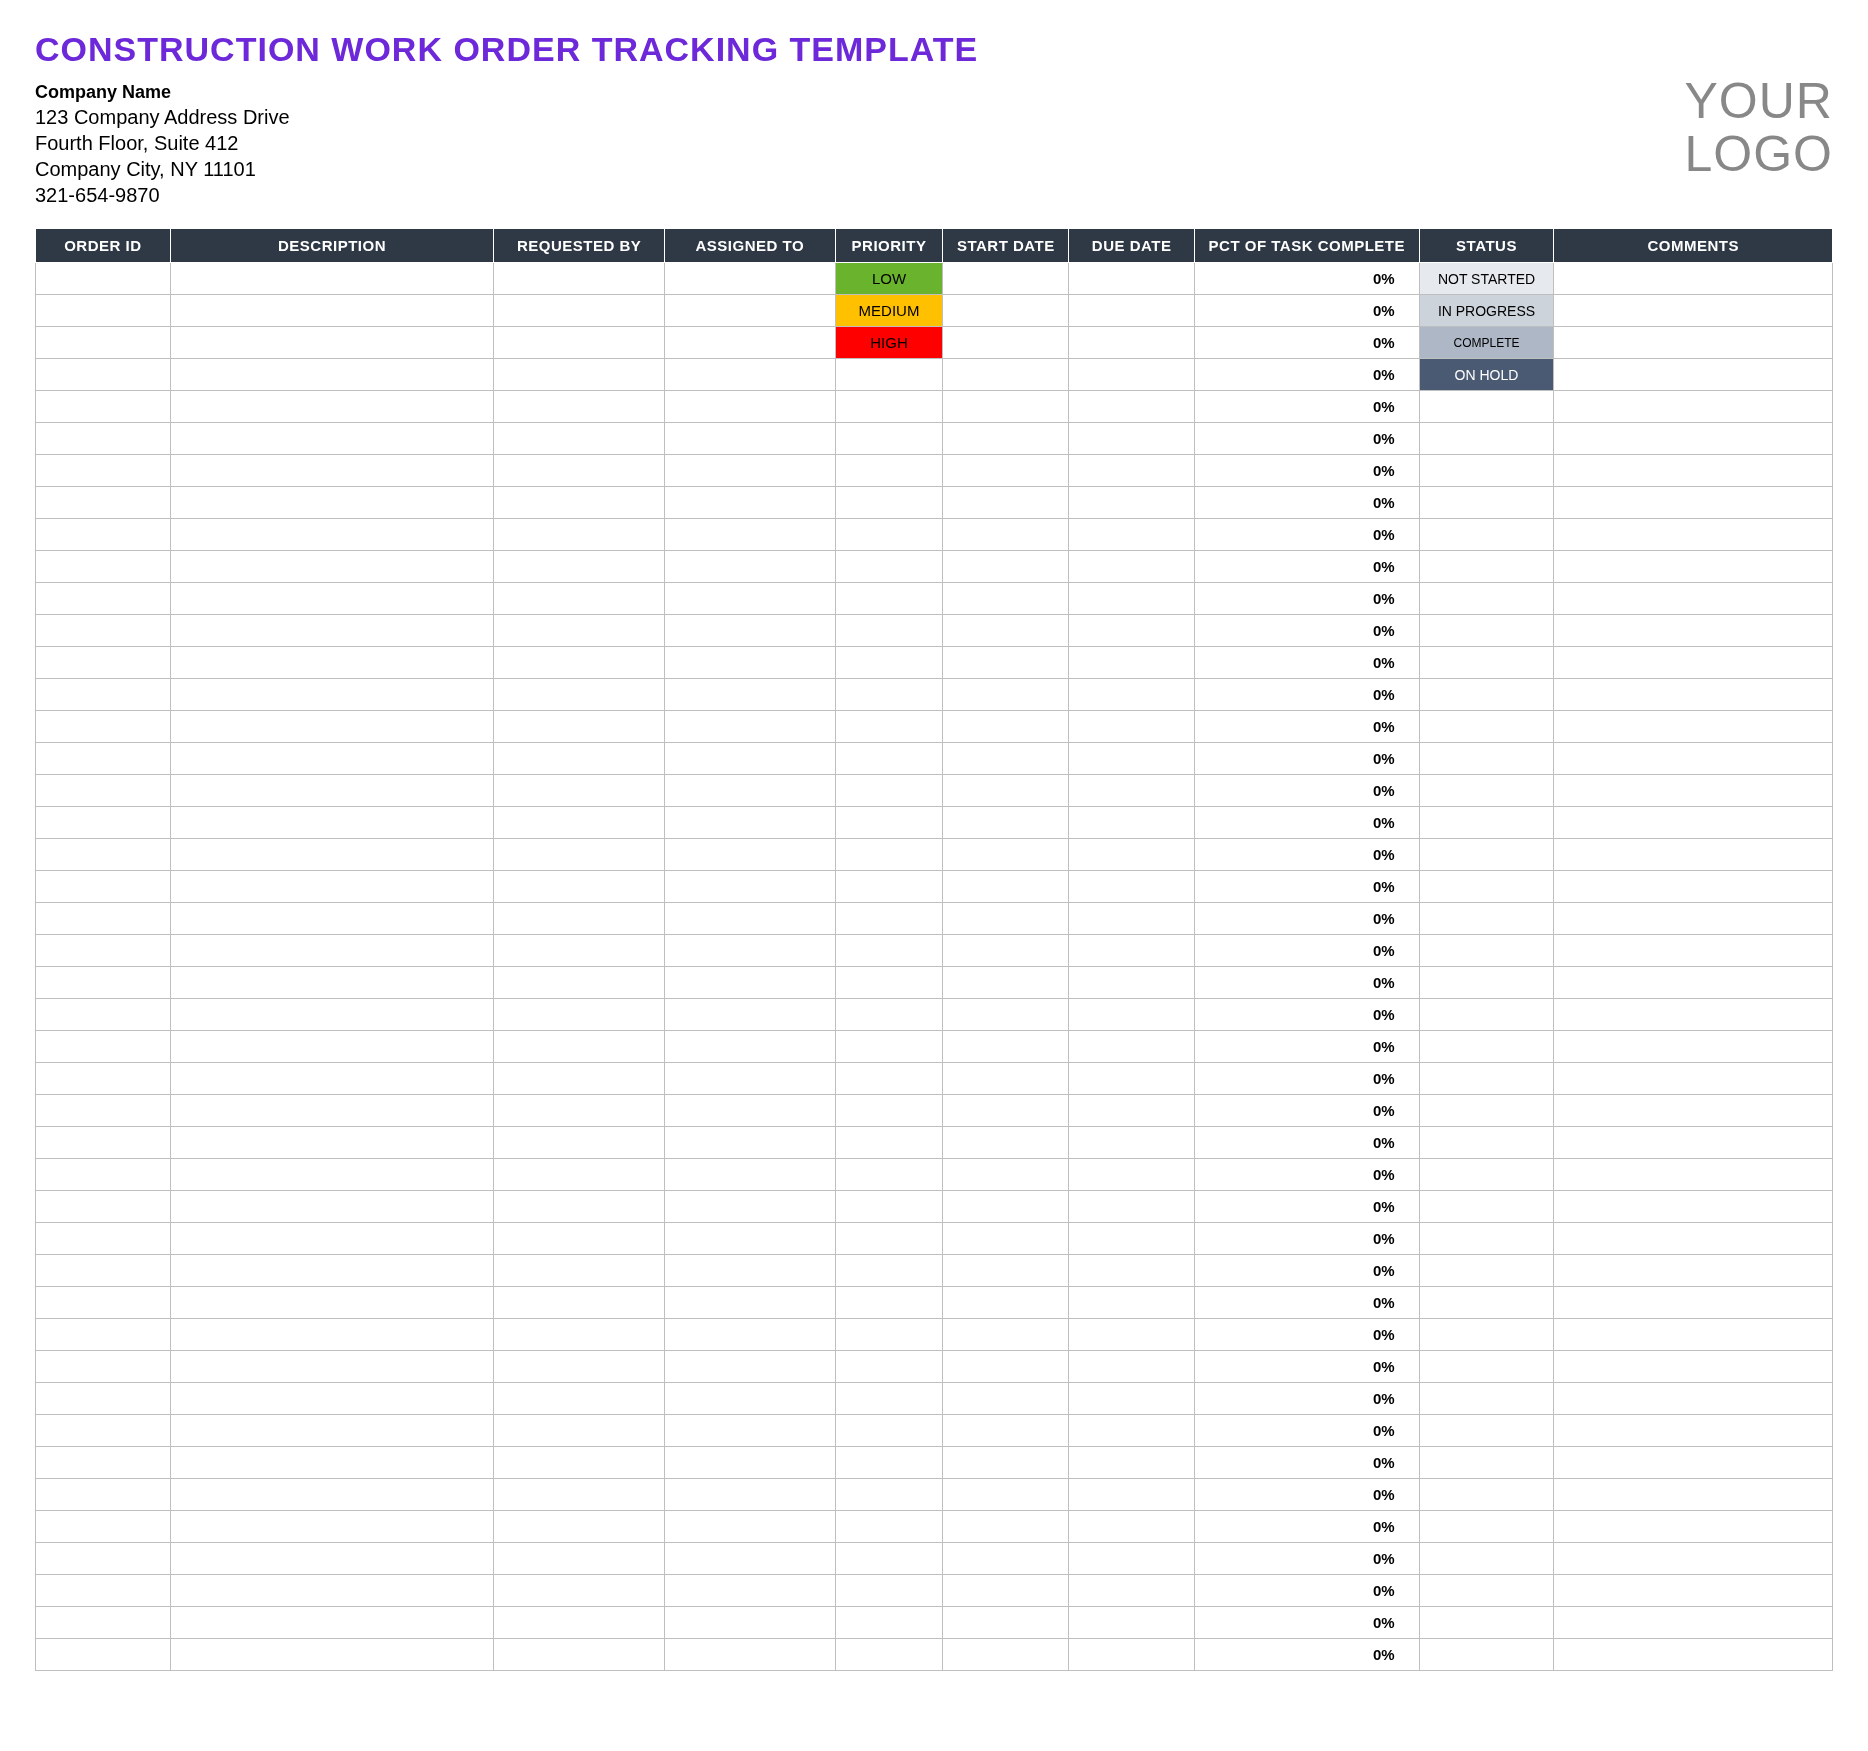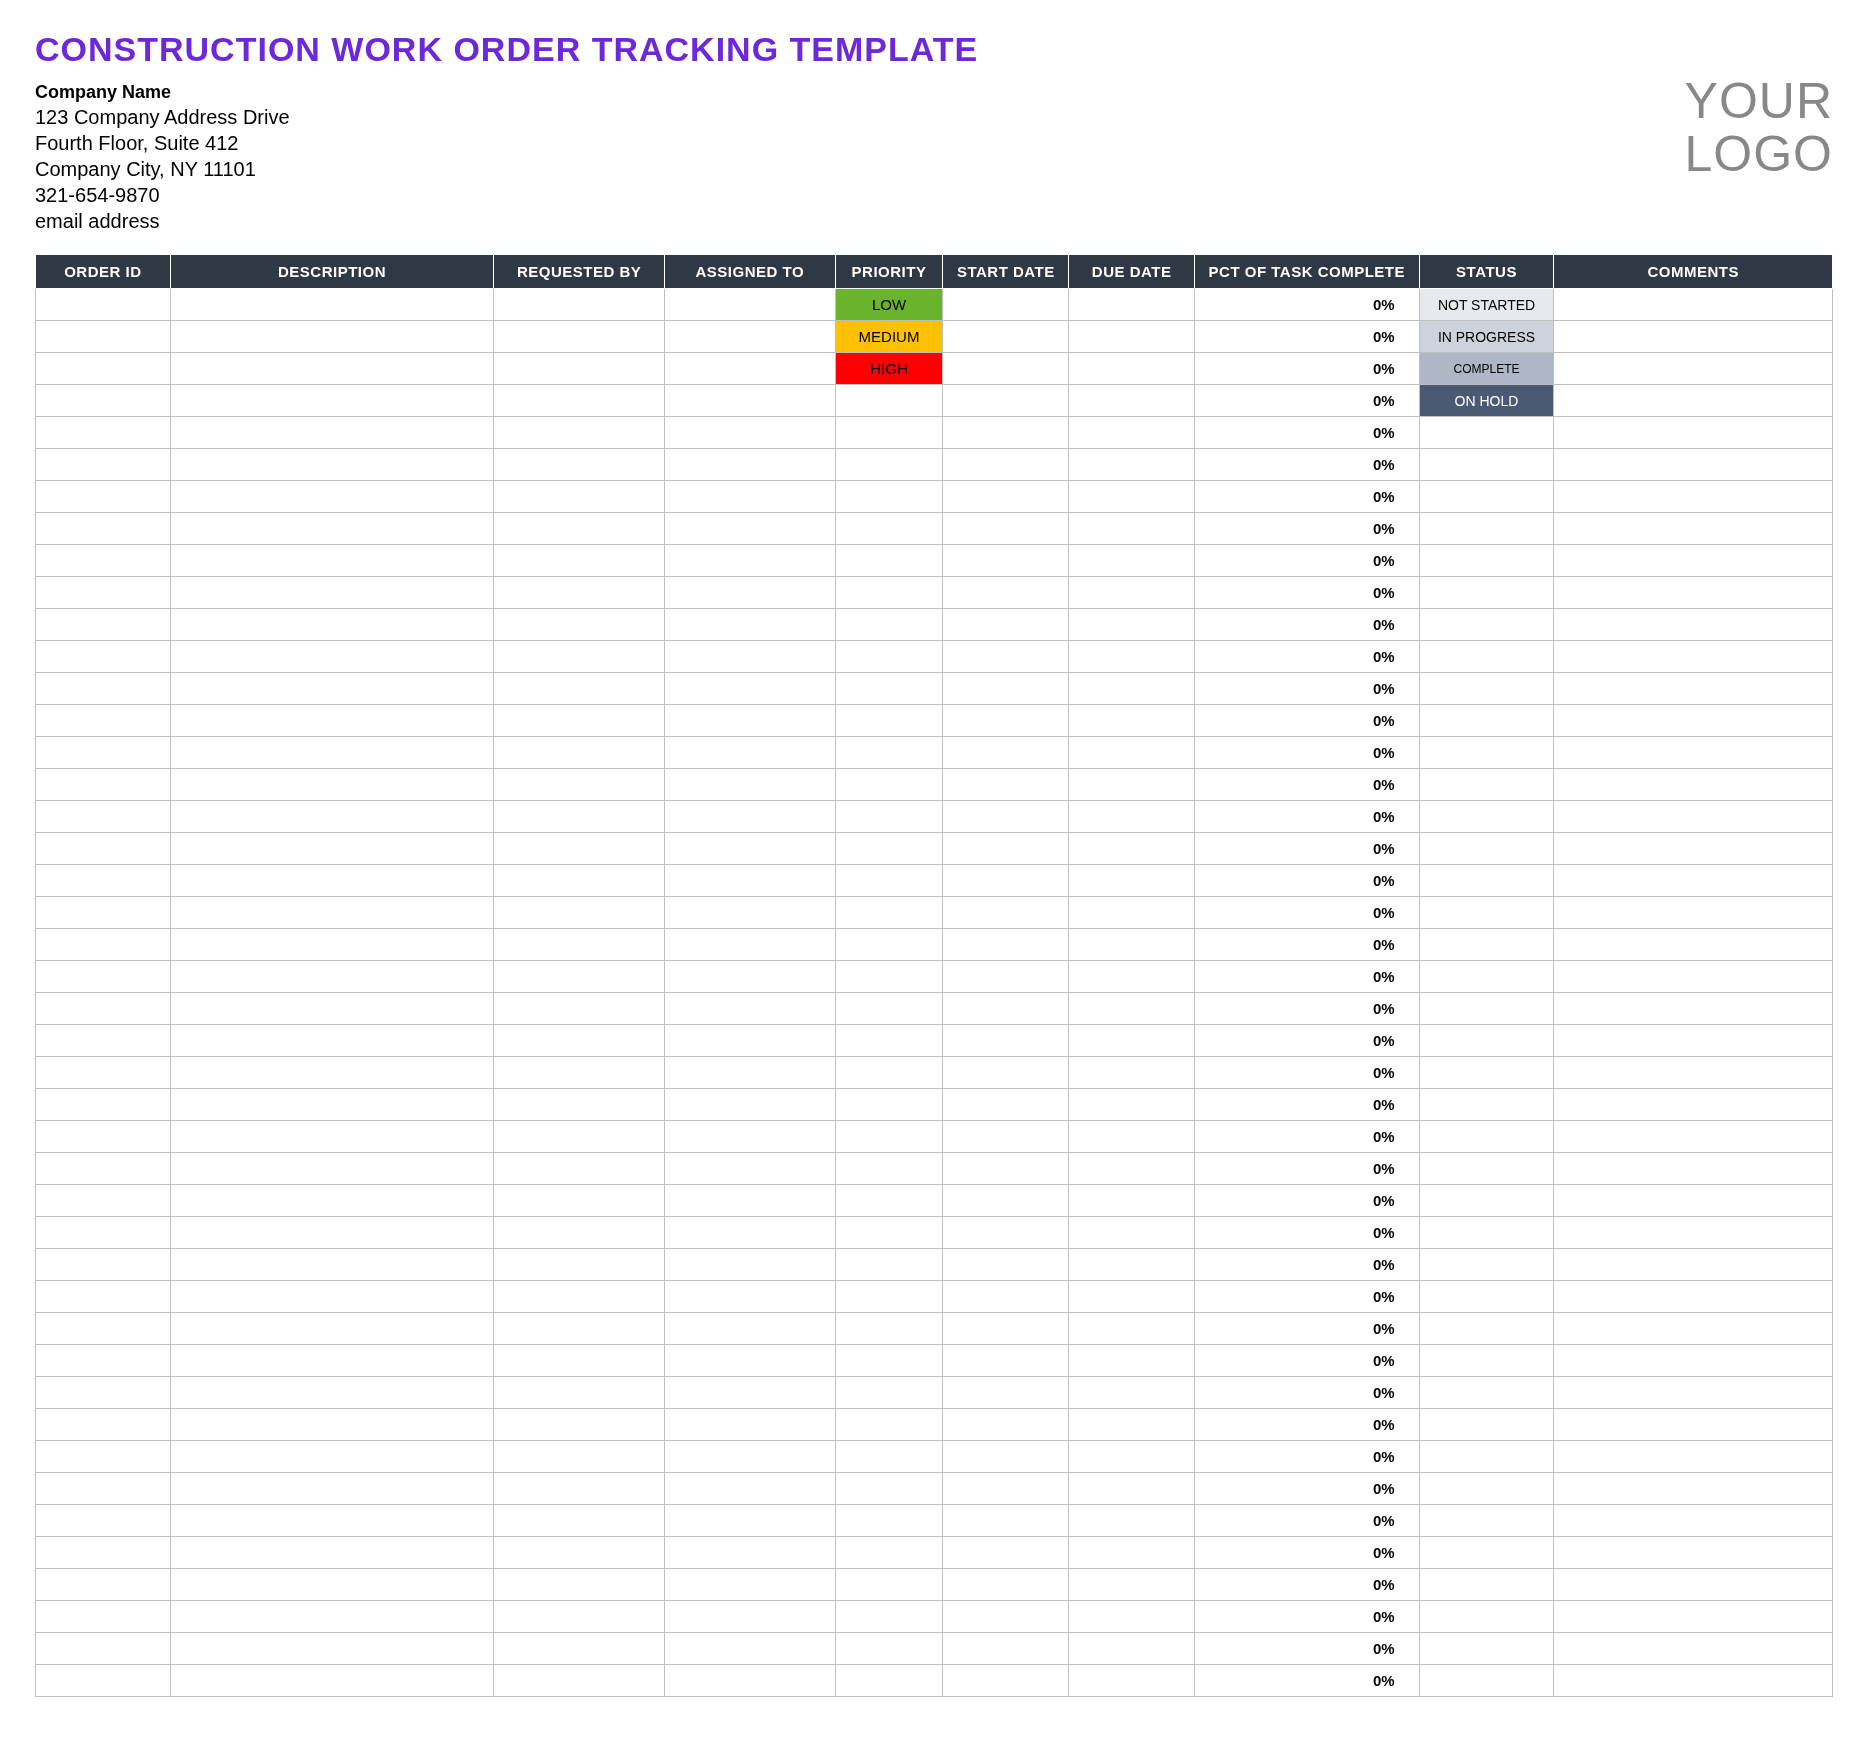--- a/index.html
+++ b/index.html
@@ -25,21 +25,20 @@
   .company-block {
     color: #000;
     font-size: 20px;
     line-height: 1.3;
   }
   .company-name {
     font-weight: bold;
     font-size: 18px;
   }
   .logo-block {
-    text-align: right;
     color: #888888;
     font-size: 50px;
     line-height: 1.05;
     letter-spacing: 1px;
     margin-top: 45px;
   }
   table {
     border-collapse: collapse;
     width: 100%;
     margin-top: 20px;
@@ -92,21 +91,20 @@
 
 <div class="header-row">
   <div>
     <h1 class="title">CONSTRUCTION WORK ORDER TRACKING TEMPLATE</h1>
     <div class="company-block">
       <div class="company-name">Company Name</div>
       <div>123 Company Address Drive</div>
       <div>Fourth Floor, Suite 412</div>
       <div>Company City, NY  11101</div>
       <div>321-654-9870</div>
-      <div>email address</div>
     </div>
   </div>
   <div class="logo-block">
     <div>YOUR</div>
     <div>LOGO</div>
   </div>
 </div>
 
 <table>
   <colgroup>

